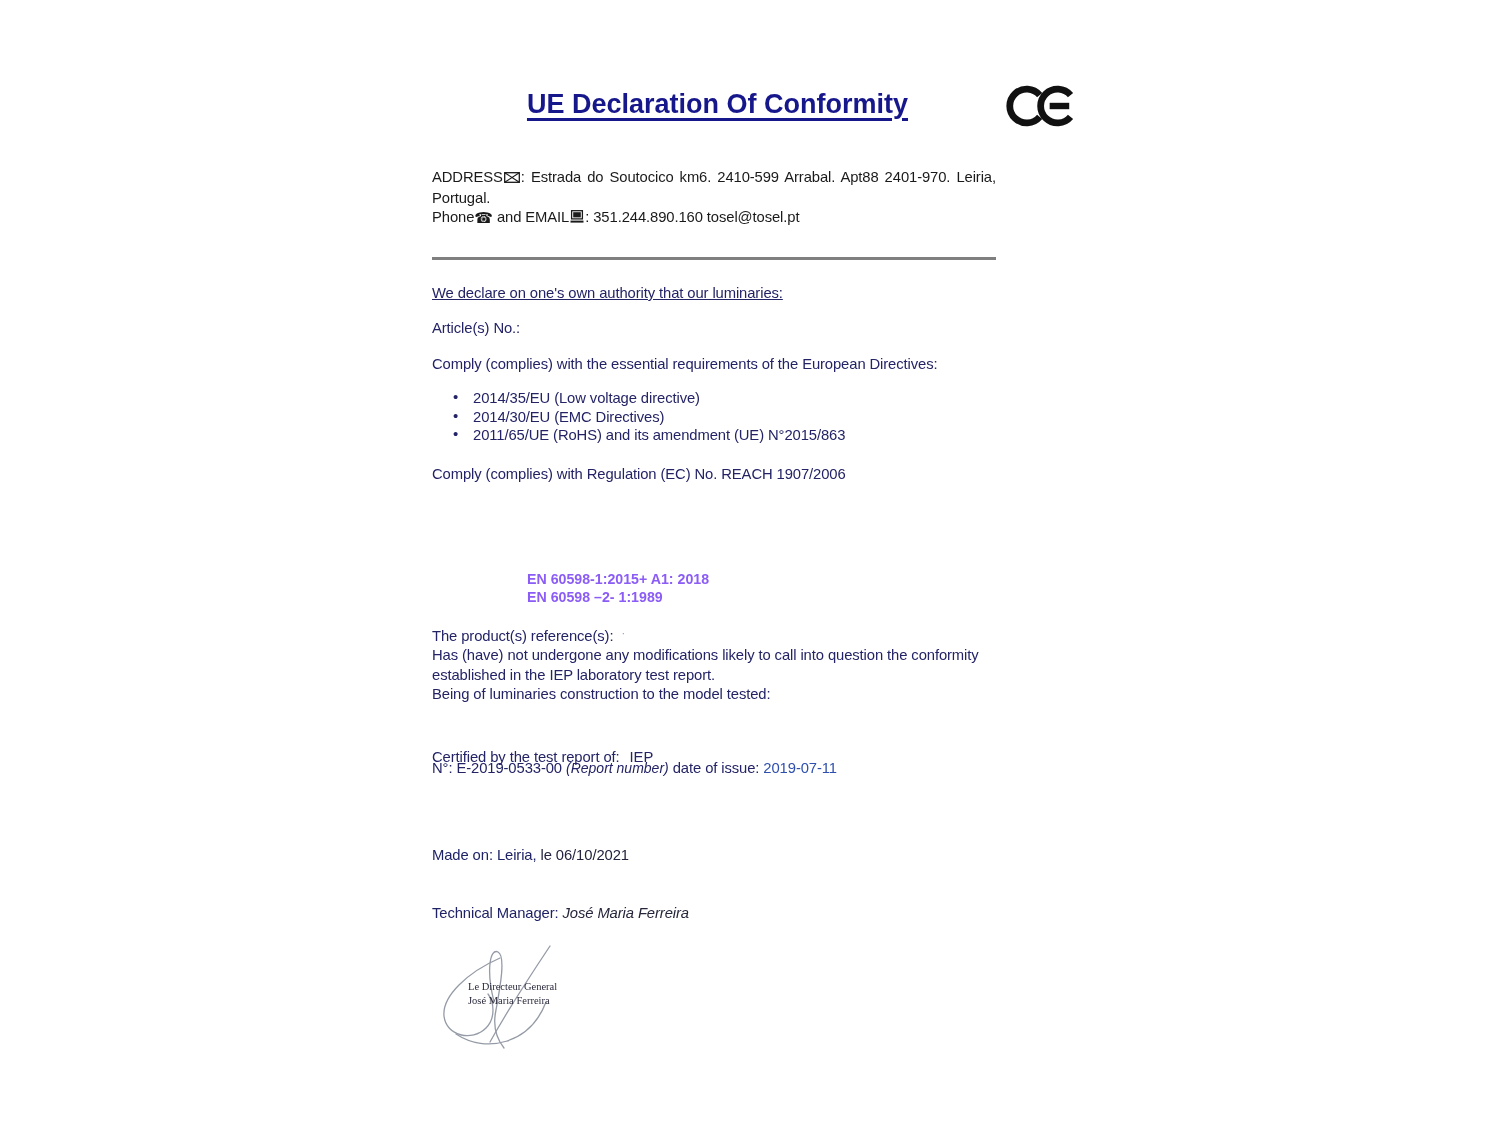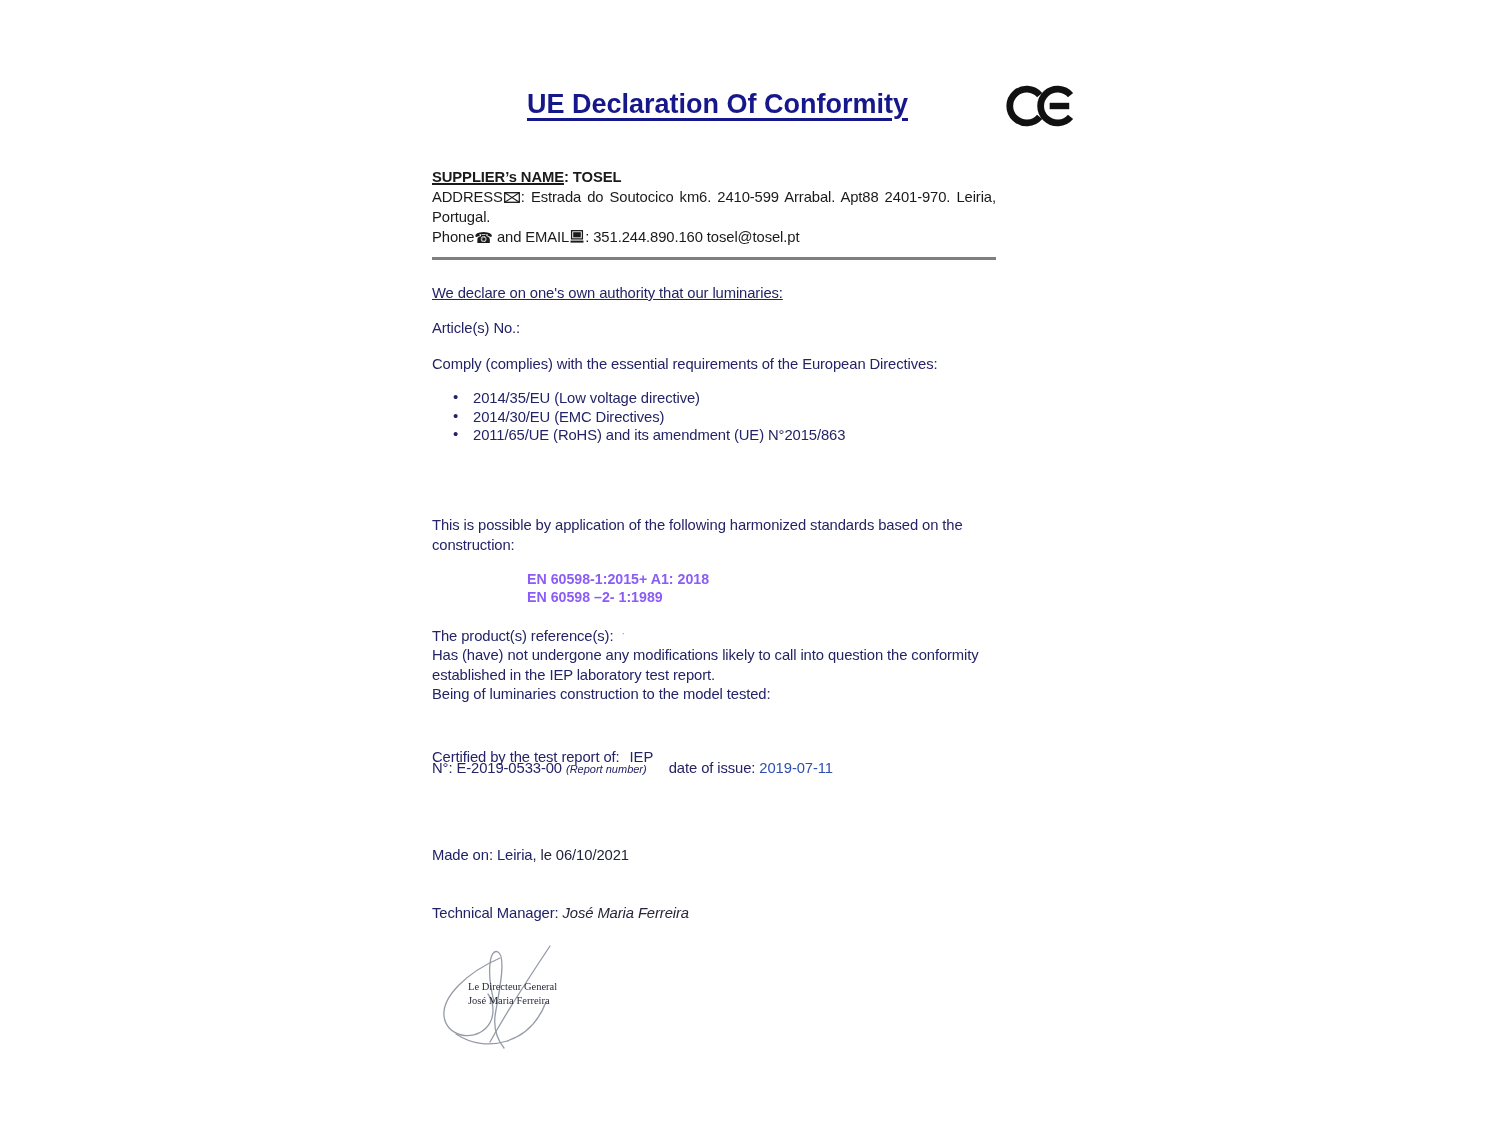--- a/index.html
+++ b/index.html
@@ -48,22 +48,22 @@
   .p-reach{top:465px;}
   .p-harmonized{top:516px;}
   .standards{top:571px;left:95px;width:auto;color:#8b5cf6;font-weight:bold;font-size:14.2px;}
   .standards p{line-height:17.6px;letter-spacing:0;}
   .prod-block{top:624px;}
   .prod-block p{line-height:19.3px;}
   .faint-mark{color:#9a9aae;font-size:11px;vertical-align:4px;margin-left:8px;}
   .p-certified{top:748px;}
   .certified-value{margin-left:10px;}
   .p-report{top:759px;}
-  .report-note{font-style:italic;font-size:11px;letter-spacing:0;}
-  .issue-label{margin-left:18px;}
+  .report-note{font-style:italic;font-size:14px;letter-spacing:0;}
+  .issue-label{}
   .issue-date{color:#2e4fae;}
 
   
   .p-made{top:846px;}
   .label-bold{font-weight:normal;color:#1f2366;}
   .made-value{color:#23233f;}
   .p-manager{top:904px;}
   .manager-value{font-style:italic;color:#26263a;}
 
   
@@ -78,23 +78,20 @@
 </head>
 <body>
 
 <div class="doc">
 
   <h1 class="abs title" style="margin:0;">
     <span class="t-underline">UE Declaration Of Conformity</span>
   </h1>
 
   <div class="abs supplier">
-    <p>
-      <span class="sup-bold sup-underline">SUPPLIER’s NAME</span><span class="sup-bold">: TOSEL</span>
-    </p>
     <p class="addr">
       <span>ADDRESS</span><span class="inline-icon"><svg width="16" height="11" viewBox="0 0 16 11">
             <rect x="0.7" y="0.7" width="14.6" height="9.6" fill="none" stroke="#1a1a1a" stroke-width="1.3"></rect>
             <path d="M0.7 0.7 L15.3 10.3 M15.3 0.7 L0.7 10.3" fill="none" stroke="#1a1a1a" stroke-width="1.1"></path>
           </svg></span><span>: Estrada do Soutocico km6. 2410-599 Arrabal. Apt88 2401-970. Leiria, Portugal.</span>
     </p>
     <p>
       <span>Phone</span><span class="phone-glyph">☎</span><span> and EMAIL</span><span class="inline-icon"><svg width="14" height="13" viewBox="0 0 14 13">
             <rect x="1.6" y="0.7" width="10.8" height="8.2" fill="none" stroke="#1a1a1a" stroke-width="1.3"></rect>
             <rect x="3.2" y="2.2" width="7.6" height="5.2" fill="#1a1a1a"></rect>
@@ -108,21 +105,21 @@
   <p class="abs p-intro">We declare on one's own authority that our luminaries:</p>
   <p class="abs p-articles">Article(s) No.:</p>
   <p class="abs p-directives">Comply (complies) with the essential requirements of the European Directives:</p>
 
   <ul class="bullets">
     <li>2014/35/EU (Low voltage directive)</li>
     <li>2014/30/EU (EMC Directives)</li>
     <li>2011/65/UE (RoHS) and its amendment (UE) N°2015/863</li>
   </ul>
 
-  <p class="abs p-harmonized">This is possible by application of the following harmonized standards based on the construction:</p>
+  <p class="abs p-reach">Comply (complies) with Regulation (EC) No. REACH 1907/2006</p>
 
   <div class="abs standards">
     <p>EN 60598-1:2015+ A1: 2018</p>
     <p>EN 60598 –2- 1:1989</p>
   </div>
 
   <div class="abs prod-block">
     <p><span>The product(s) reference(s):</span><span class="faint-mark">·</span></p>
     <p>Has (have) not undergone any modifications likely to call into question the conformity established in the IEP laboratory test report.</p>
     <p>Being of luminaries construction to the model tested:</p>

